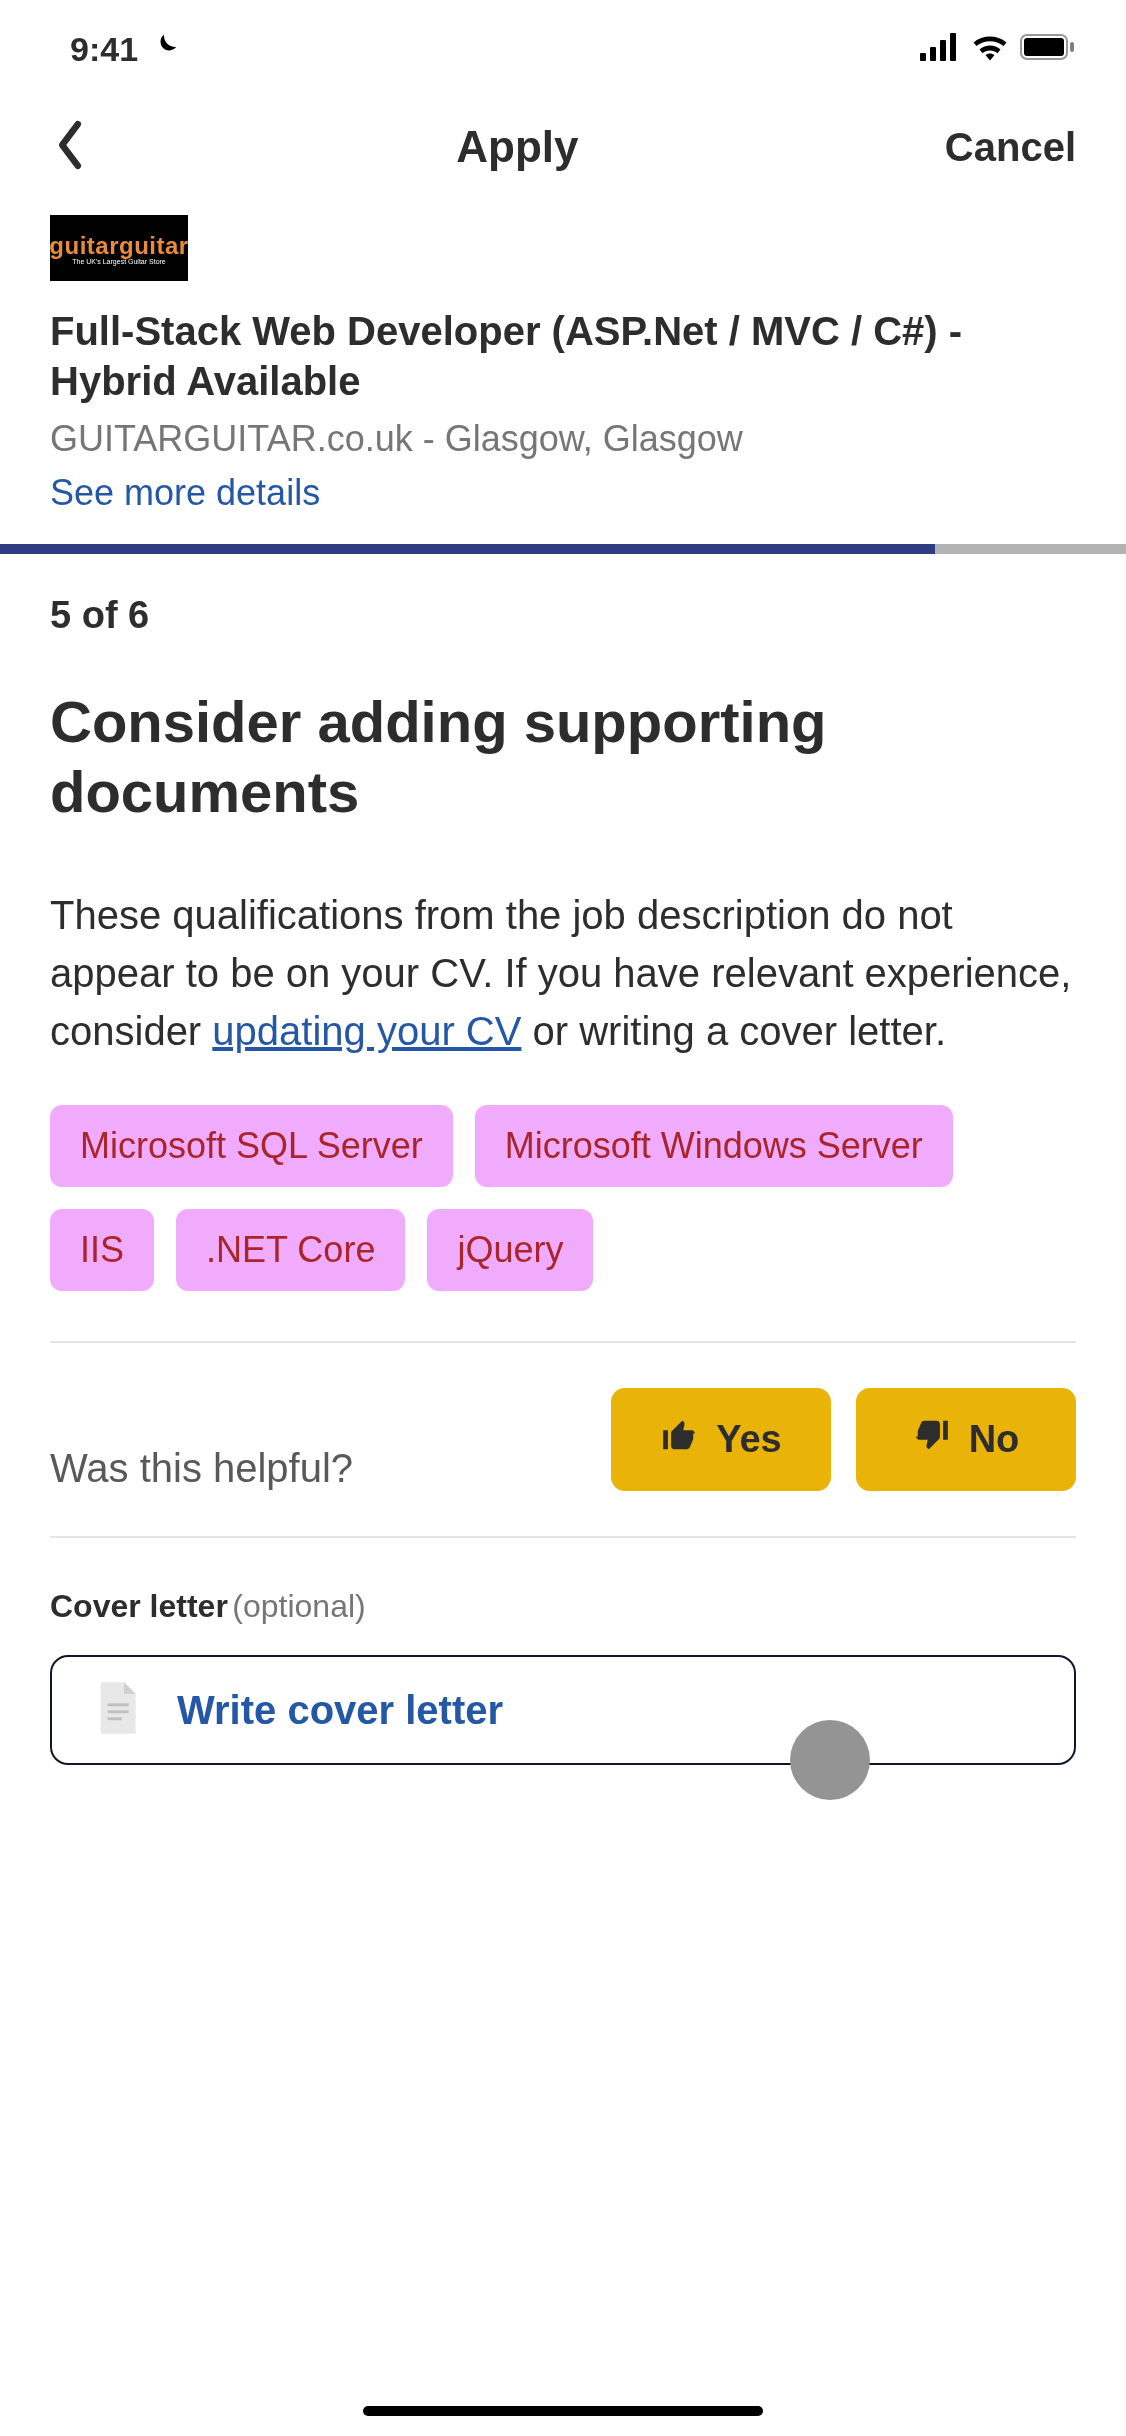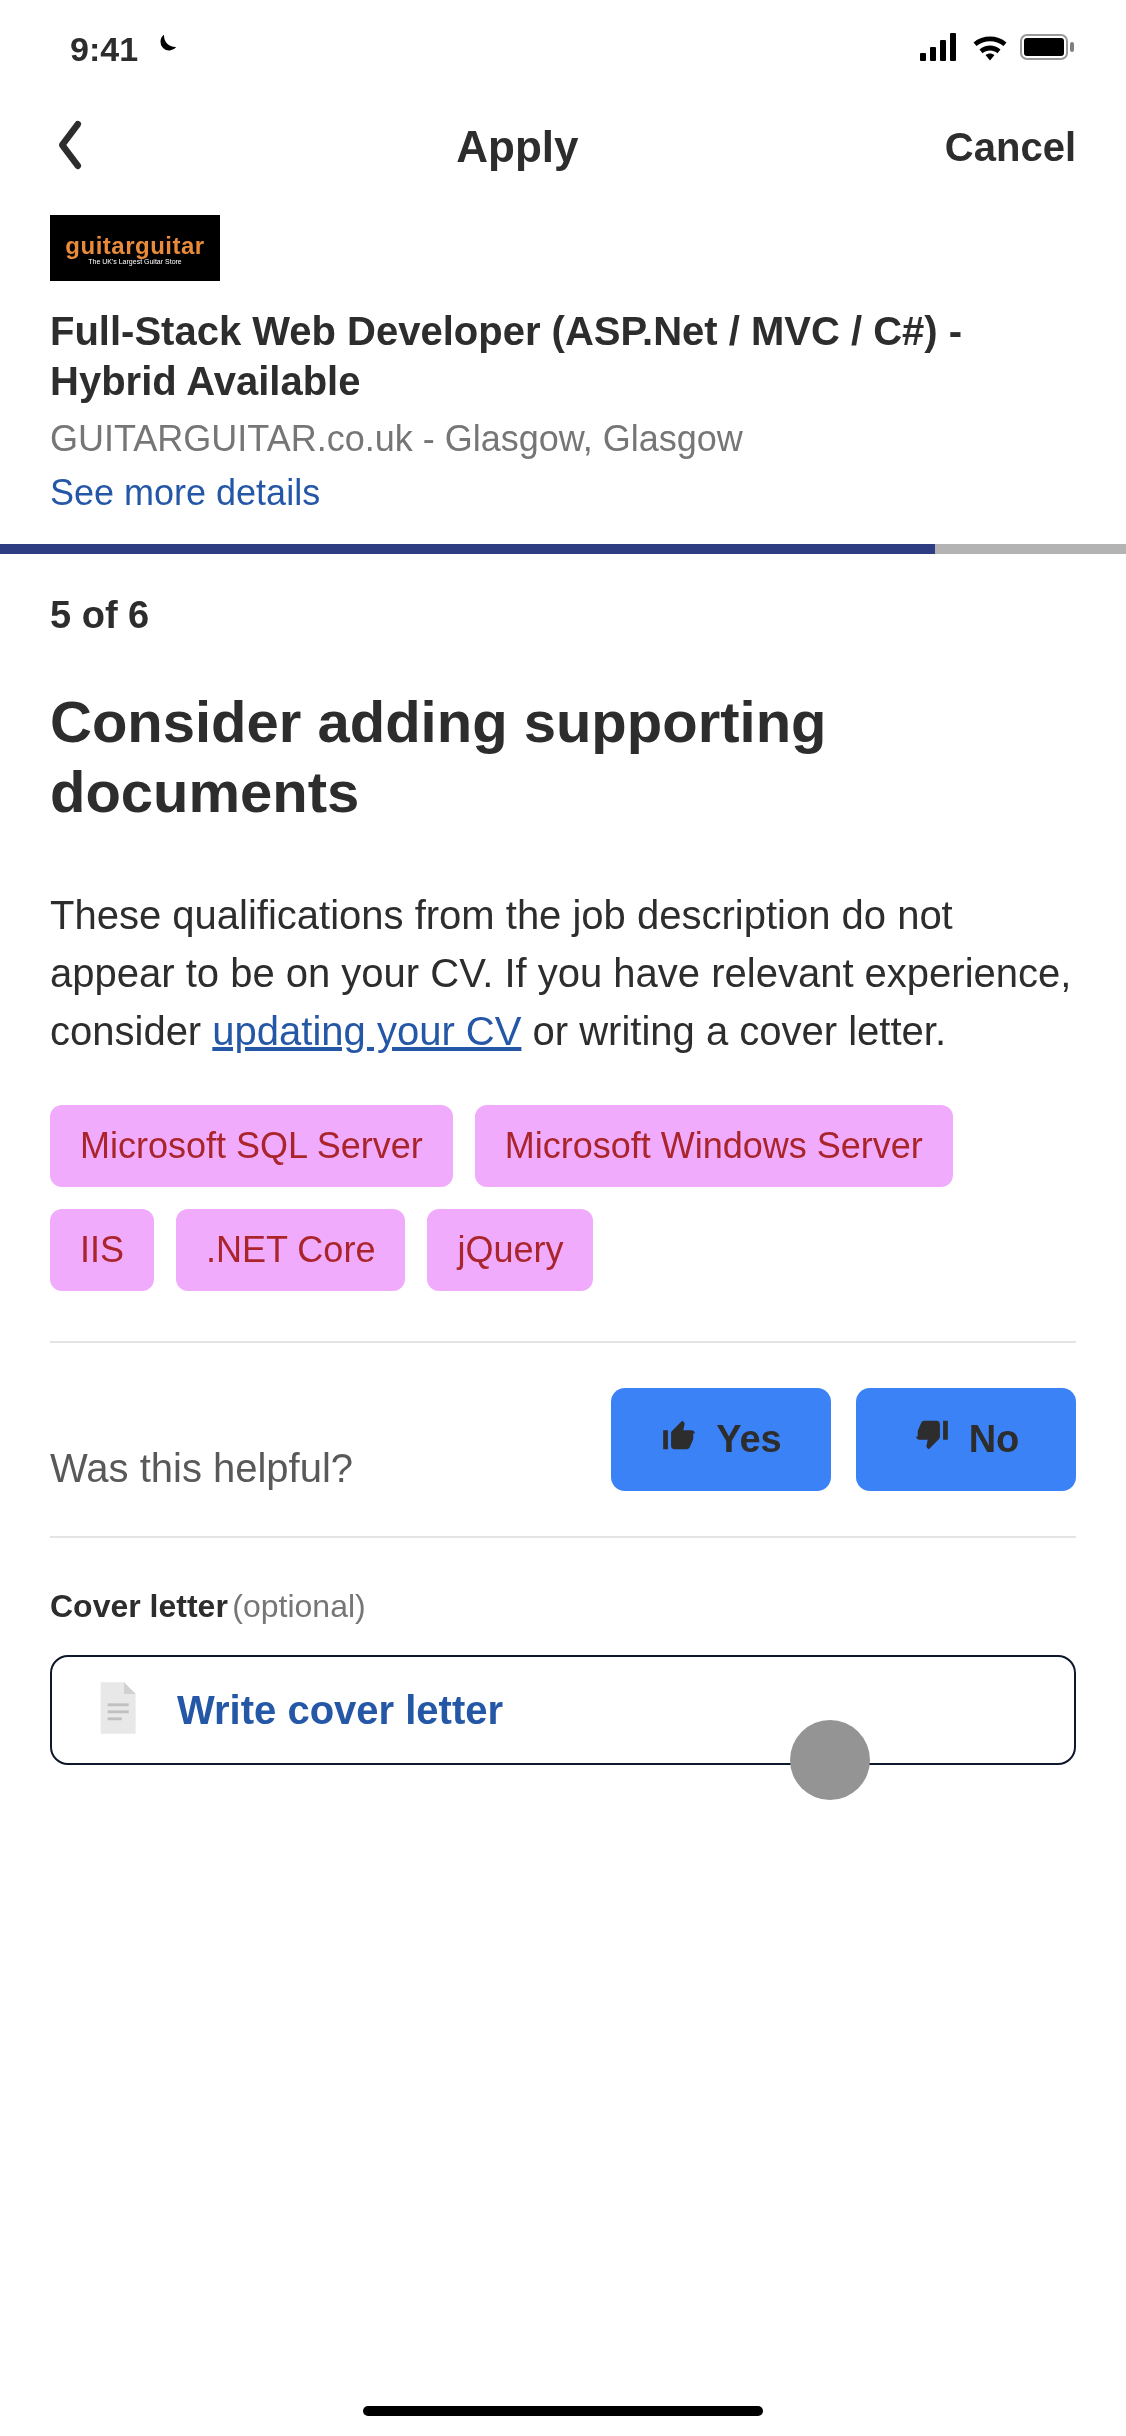--- a/index.html
+++ b/index.html
@@ -40,21 +40,21 @@
   }
   .nav-cancel {
     font-size: 40px;
     font-weight: 700;
     color: #2d2d2d;
   }
 
   
   .job-summary { padding: 0 50px 30px 50px; }
   .company-logo {
-    width: 170px;
+    width: 138px;
     height: 66px;
     background: #000000;
     display: flex;
     flex-direction: column;
     align-items: center;
     justify-content: center;
     margin-bottom: 25px;
   }
   .logo-main {
     color: #e88b3a;
@@ -155,21 +155,21 @@
   .feedback-label {
     font-size: 40px;
     color: #595959;
   }
   .feedback-buttons { display: flex; gap: 25px; }
   .fb-btn {
     display: flex;
     align-items: center;
     justify-content: center;
     gap: 18px;
-    background: #3b82f6;
+    background: #eab308;
     border: none;
     border-radius: 14px;
     padding: 28px 45px;
     font-size: 38px;
     font-weight: 700;
     color: #2d2d2d;
     min-width: 220px;
   }
   .fb-btn svg { width: 38px; height: 38px; }
 

